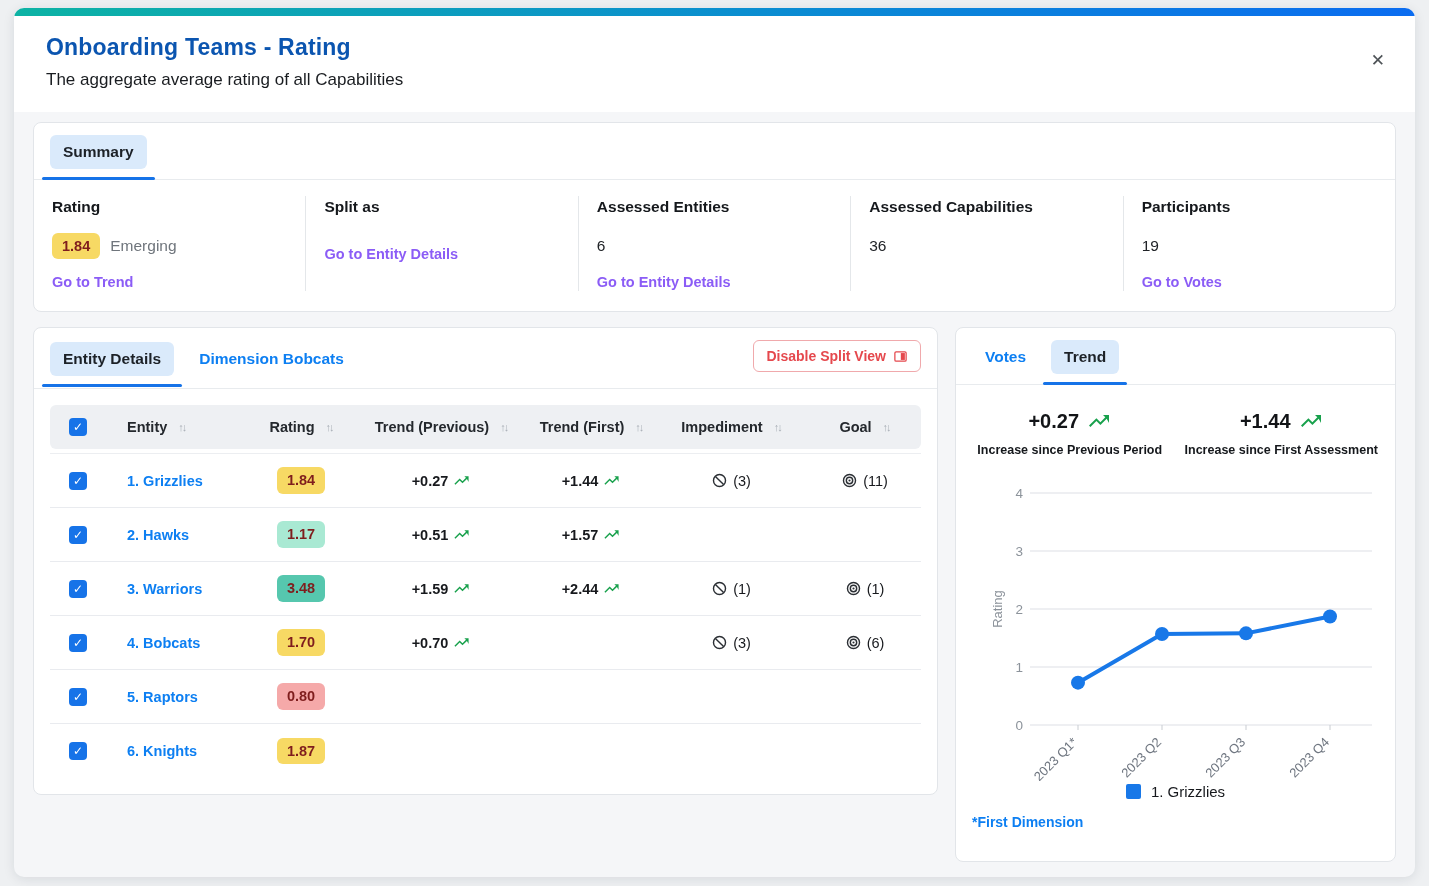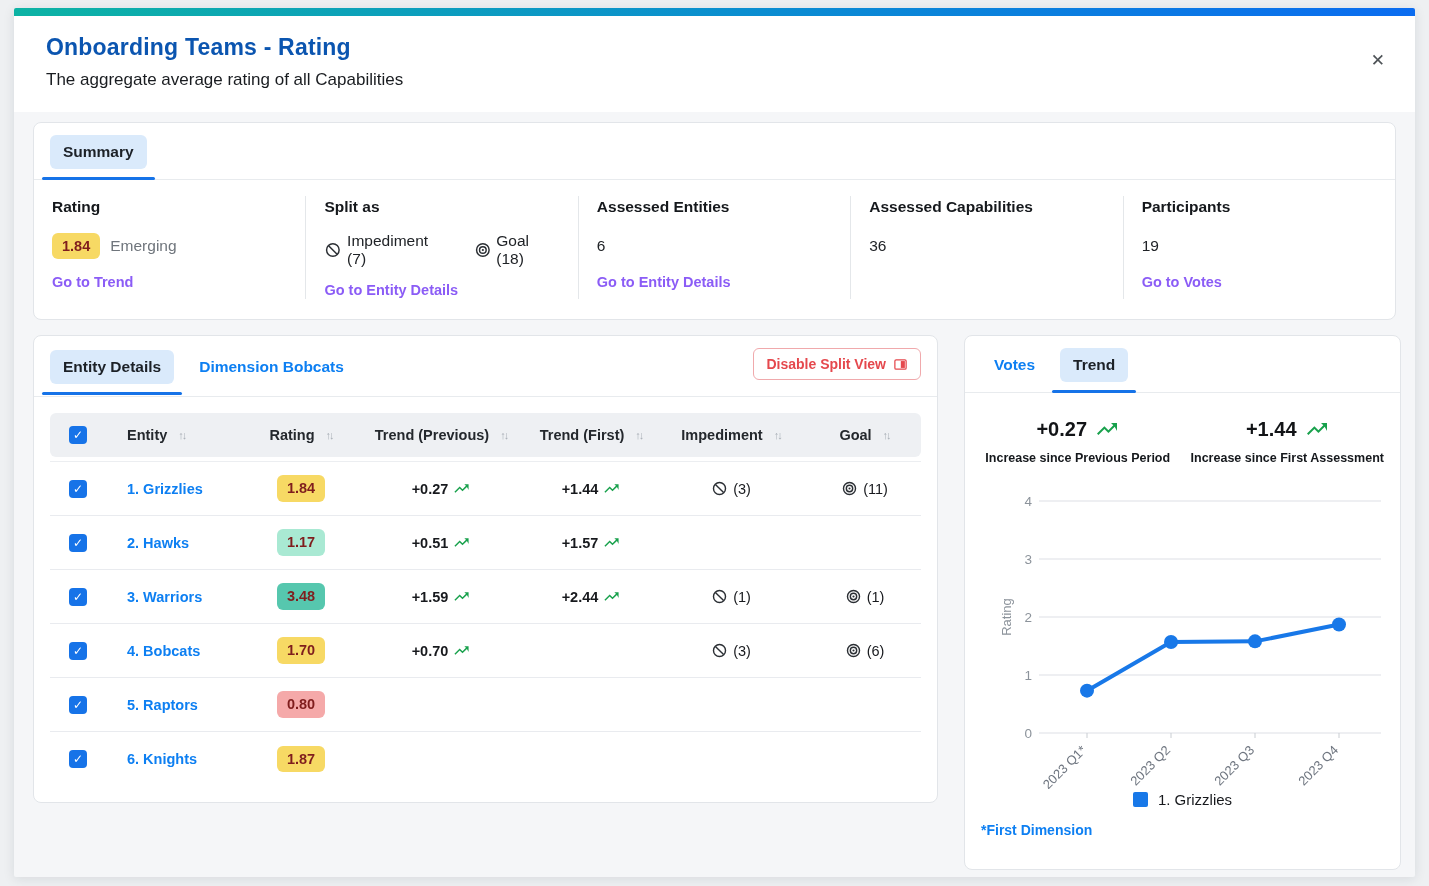--- a/index.html
+++ b/index.html
@@ -5,21 +5,21 @@
   * { margin:0; padding:0; box-sizing:border-box; }
   html,body { background:#eef0f2; }
   .stage {
     position:relative; width:1429px; height:886px;
     background:#eef0f2;
     font-family:"Liberation Sans","DejaVu Sans",sans-serif;
     color:#17191d; overflow:hidden;
   }
   .modal {
     position:absolute; left:14px; top:8px; width:1401px; height:869px;
-    background:#f5f6f8; border-radius:2px; overflow:hidden;
+    background:#f5f6f8; border-radius:10px; overflow:hidden;
     box-shadow:0 2px 12px rgba(20,30,50,.10);
   }
   .gradient-bar { height:8px; background:linear-gradient(90deg,#0db3a4 0%,#0b8ed0 52%,#0b6cf0 100%); }
   .modal-header { background:#ffffff; padding:18px 32px 22px; position:relative; }
   .modal-title { color:#0b55b0; font-size:23px; font-weight:700; letter-spacing:.2px; }
   .modal-subtitle { color:#191c20; font-size:17px; font-weight:400; margin-top:9px; }
   .close-btn { position:absolute; right:30px; top:36px; color:#4e5357; font-size:17px; font-weight:700; cursor:pointer; line-height:1; }
   .modal-body { padding:10px 19px; }
 
   .card { background:#fff; border:1px solid #e2e5e9; border-radius:8px; }
@@ -49,21 +49,21 @@
   .stat-link { color:#8b5cf6; font-weight:700; font-size:14.5px; margin-top:14px; display:inline-block; cursor:pointer; text-decoration:none; }
   .badge {
     display:inline-block; padding:5px 10px; border-radius:6px;
     font-weight:700; color:#7f1d1d; font-size:14.5px; line-height:1.15;
   }
   .icon-text { display:inline-flex; align-items:center; gap:5px; color:#202327; }
   .icon-text + .icon-text { margin-left:14px; }
   .muted { color:#6f757c; }
 
   
-  .split-row { display:flex; gap:26px; align-items:flex-start; }
+  .split-row { display:flex; gap:17px; align-items:flex-start; }
   .entity-card { width:905px; min-height:468px; }
   .trend-card { flex:1; min-height:535px; }
 
   .split-btn {
     margin-left:auto; margin-bottom:6px;
     display:inline-flex; align-items:center; gap:7px;
     background:#fff; border:1px solid #f0a9ac; border-radius:6px;
     color:#e5484d; font-weight:700; font-size:14px; padding:7px 12px; cursor:pointer;
     font-family:inherit;
   }
@@ -136,37 +136,20 @@
             <div class="stat-label">Rating</div>
             <div class="stat-value-row">
               <span class="badge" id="summary-rating-badge" style="background: rgb(247, 217, 100);">1.84</span>
               <span class="muted">Emerging</span>
             </div>
             <a class="stat-link">Go to Trend</a>
           </div>
 
           <div class="stat-col">
             <div class="stat-label">Split as</div>
-            <div class="stat-value-row">
-              <span class="icon-text">
-                <svg class="inline-svg" width="18" height="18" viewBox="0 0 24 24">
-                    <circle cx="12" cy="12" r="8.5" fill="none" stroke="#2b2f34" stroke-width="2"></circle>
-                    <line x1="6.2" y1="6.2" x2="17.8" y2="17.8" stroke="#2b2f34" stroke-width="2"></line>
-                  </svg>
-                <span>Impediment (7)</span>
-              </span>
-              <span class="icon-text">
-                <svg class="inline-svg" width="18" height="18" viewBox="0 0 24 24">
-                    <circle cx="12" cy="12" r="8.5" fill="none" stroke="#2b2f34" stroke-width="2"></circle>
-                    <circle cx="12" cy="12" r="4.5" fill="none" stroke="#2b2f34" stroke-width="2"></circle>
-                    <circle cx="12" cy="12" r="1.5" fill="#2b2f34"></circle>
-                  </svg>
-                <span>Goal (18)</span>
-              </span>
-            </div>
             <a class="stat-link">Go to Entity Details</a>
           </div>
 
           <div class="stat-col">
             <div class="stat-label">Assessed Entities</div>
             <div class="stat-value-row">
                 <span>6</span>
               </div>
             <a class="stat-link">Go to Entity Details</a>
           </div>

